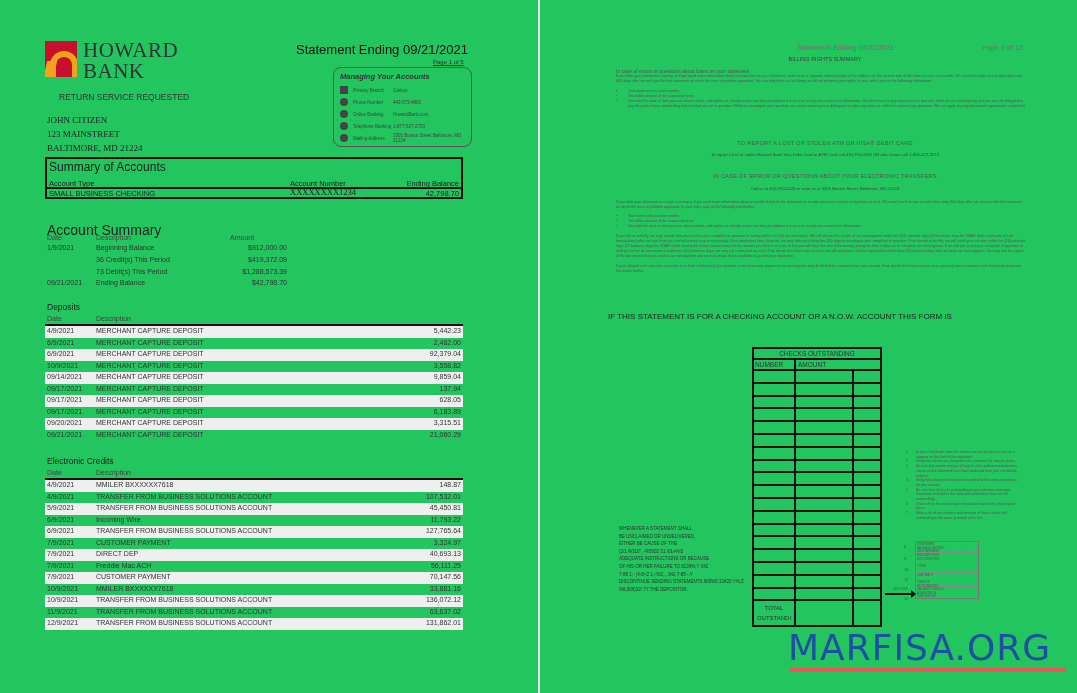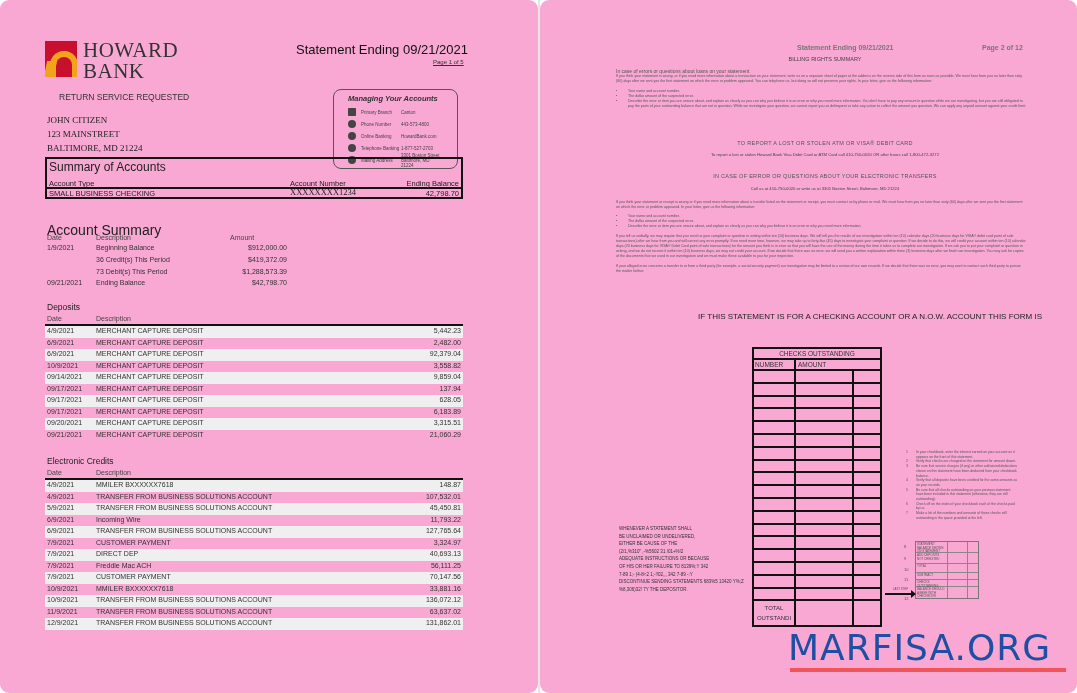--- a/index.html
+++ b/index.html
@@ -1,37 +1,37 @@
 <!DOCTYPE html>
 <html><head>
 <meta charset="utf-8">
 <style>
   * { box-sizing: border-box; margin: 0; padding: 0; }
   html, body { width: 1077px; height: 693px; overflow: hidden; background: #ffffff; }
   body { position: relative; font-family: "Liberation Sans", sans-serif; color: #222; }
 
-  .page { position: absolute; top: 0; height: 693px; background: #f9a8d4; border-radius: 9px; }
+  .page { position: absolute; top: 0; height: 693px; background: #22c55e; }
   #page1 { left: 0; width: 538px; }
   #page2 { left: 540px; width: 537px; }
   .page-divider { position: absolute; left: 538px; top: 0; width: 2px; height: 693px; background: #e6e6e6; }
 
   
   .logo { position: absolute; left: 45px; top: 40px; display: flex; align-items: flex-start; }
   .logo-mark { width: 32px; height: 36px; background: #c8102e; position: relative; overflow: hidden; margin-top: 1px; }
   .logo-mark .arc { position: absolute; left: 5px; top: 10px; width: 28px; height: 34px; border: 6px solid #f3a21b; border-bottom: none; border-right-width: 6px; border-radius: 18px 18px 0 0; }
   .logo-mark .stem { position: absolute; left: 0; top: 20px; width: 10px; height: 20px; background: #f3a21b; transform: skewX(-12deg); }
   .logo-text { font-family: "Liberation Serif", serif; color: #333; font-size: 21px; line-height: 21px; margin-left: 6px; letter-spacing: 0.5px; }
 
   .return-svc { position: absolute; left: 47px; top: 92px; font-size: 8.5px; color: #333; margin-left: 12px; }
   .address { position: absolute; left: 47px; top: 113px; font-family: "Liberation Serif", serif; font-size: 9px; line-height: 14px; color: #222; }
 
   .stmt-title { position: absolute; left: 296px; top: 42px; font-size: 13px; color: #111; }
   .stmt-page { position: absolute; left: 433px; top: 59px; font-size: 6px; color: #333; text-decoration: underline; }
 
-  .manage-box { position: absolute; left: 333px; top: 67px; width: 125px; height: 80px; border: 1.5px solid #555; border-radius: 8px; padding: 4px 14px; margin-top: 22px; }
+  .manage-box { position: absolute; left: 333px; top: 67px; width: 139px; height: 80px; border: 1.5px solid #555; border-radius: 8px; padding: 4px 6px; }
   .manage-title { font-size: 7.5px; font-weight: bold; font-style: italic; color: #333; margin-bottom: 3px; }
   .manage-row { display: flex; align-items: center; height: 12px; font-size: 4.5px; color: #444; }
   .manage-row .mi { width: 8px; height: 8px; border-radius: 50%; background: #444; margin-right: 5px; flex: none; }
   .manage-row .mi.sq { border-radius: 1px; }
   .manage-row .ml { width: 40px; flex: none; }
   .manage-row .mv { flex: 1; }
 
   .summary-box { position: absolute; left: 45px; top: 157px; width: 418px; height: 42px; border: 2px solid #111; }
   .summary-title { position: absolute; left: 2px; top: 1px; font-size: 12px; color: #222; }
   .summary-head { position: absolute; left: 0; top: 20px; width: 100%; height: 10px; font-size: 7.5px; color: #222; border-bottom: 2px solid #111; }
@@ -60,21 +60,21 @@
   
   .p2-title { position: absolute; left: 797px; top: 44px; font-size: 7px; color: #777; font-weight: bold; }
   .p2-page { position: absolute; left: 982px; top: 44px; font-size: 7px; color: #777; font-weight: bold; }
   .p2-center { position: absolute; font-size: 5px; color: #444; text-align: center; }
   .p2-heading { position: absolute; font-size: 5.5px; color: #555; text-align: center; letter-spacing: 0.3px; }
   .fine { position: absolute; left: 616px; width: 410px; font-size: 3.6px; line-height: 5px; color: #555; }
   .fine ul { list-style: none; }
   .fine li { padding-left: 12px; position: relative; }
   .fine li::before { content: "•"; position: absolute; left: 0; }
 
-  .form-note { position: absolute; left: 632px; top: 311px; width: 410px; text-align: right; font-size: 8px; color: #222; line-height: 12px; }
+  .form-note { position: absolute; left: 608px; top: 311px; width: 410px; text-align: left; font-size: 8px; color: #222; line-height: 12px; }
   .form-note .l2 { font-family: "Liberation Serif", serif; font-size: 8px; }
 
   .checks { position: absolute; left: 752px; top: 347px; width: 130px; border: 2px solid #111; }
   .checks-title { height: 11px; border-bottom: 2px solid #111; font-size: 6.5px; text-align: center; line-height: 10px; color: #333; }
   .checks-head { display: flex; height: 11px; border-bottom: 2px solid #111; font-size: 6.5px; line-height: 10px; color: #333; }
   .checks-head .c1 { width: 42px; border-right: 2px solid #111; padding-left: 1px; }
   .checks-head .c2 { flex: 1; padding-left: 2px; }
   .checks-row { display: flex; height: 12.8px; border-bottom: 2.5px solid #111; }
   .checks-row .c1 { width: 42px; border-right: 2.5px solid #111; }
   .checks-row .c2 { width: 58px; border-right: 2.5px solid #111; }

